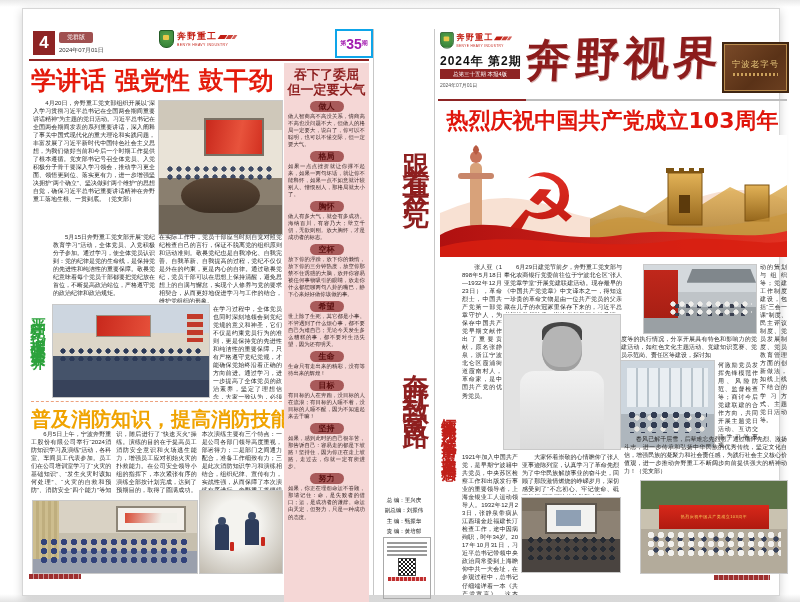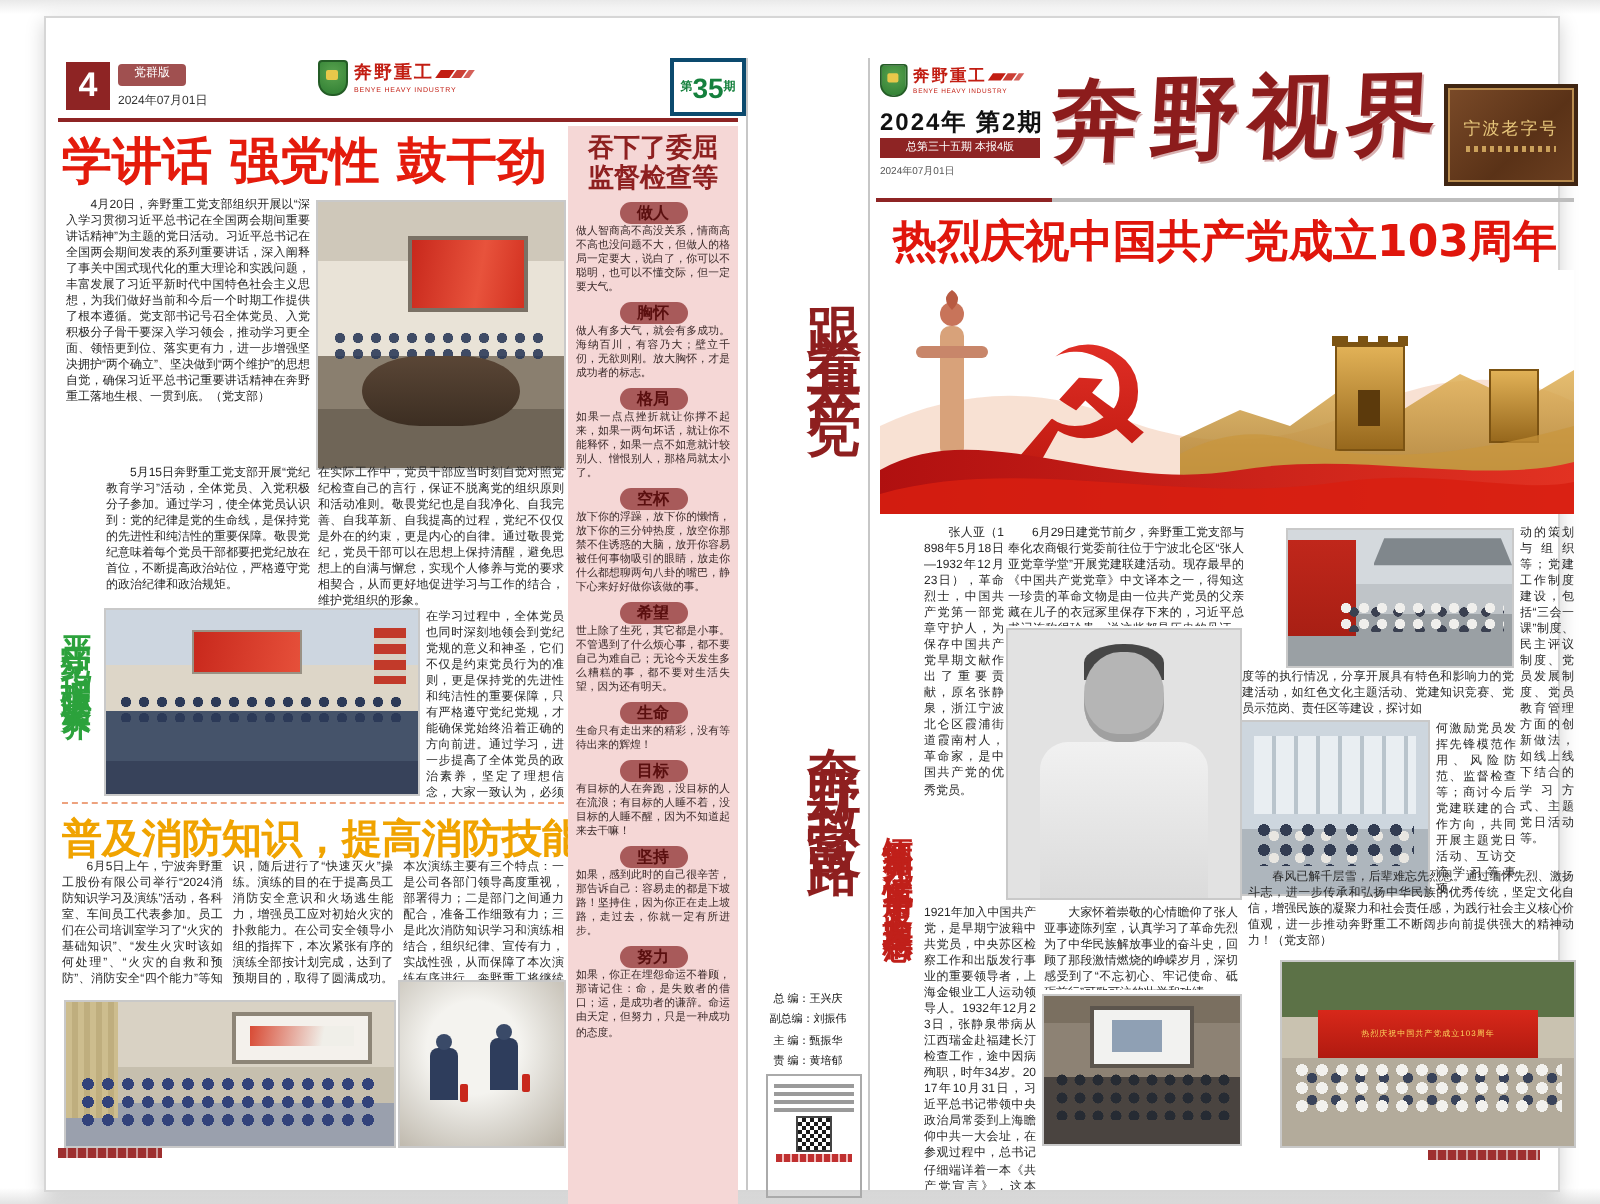--- a/index.html
+++ b/index.html
@@ -21,21 +21,21 @@
     border:1px solid #245c26;border-radius:2px 2px 7px 7px;position:relative;}
   .logo .shield:after{content:"";position:absolute;left:3px;top:4px;width:6px;height:5px;background:#e8c84a;border-radius:1px;}
   .logo .brandwrap{display:flex;flex-direction:column;}
   .logo .brandrow{display:flex;align-items:center;gap:2px;}
   .logo .brand{color:#c21d12;font-weight:bold;font-size:9px;letter-spacing:1px;white-space:nowrap;}
   .logo .wings{display:flex;gap:1px;}
   .logo .wings i{display:block;width:7px;height:4px;background:#c21d12;transform:skewX(-35deg);}
   .logo .wings i:nth-child(2){width:5px;opacity:.85}.logo .wings i:nth-child(3){width:3px;opacity:.7}
   .logo .brand-en{color:#c21d12;font-size:3.5px;letter-spacing:.4px;white-space:nowrap;}
   #lp .logo{left:130px;top:1px;}
-  .issuebox{left:306px;top:0;width:34px;height:25px;border:2px solid #0c4a6e;color:#15803d;
+  .issuebox{left:306px;top:0;width:34px;height:25px;border:2px solid #0ea5e9;color:#a21caf;
     display:flex;align-items:center;justify-content:center;font-weight:bold;}
   .issuebox .small{font-size:6px;}.issuebox .big{font-size:14px;line-height:1;}
   .lp-rule{left:0;top:30px;width:340px;height:2px;background:#8e2424;}
   .h1red{left:2px;top:35px;width:252px;font-size:25px;font-weight:900;color:#e41b0c;
     white-space:nowrap;letter-spacing:0px;font-family:"DejaVu Sans",sans-serif;}
   .a1{left:4px;top:70px;width:122px;height:134px;}
   .ph{outline:1px solid #c9c9c9;}
   .photo1{left:130px;top:72px;width:123px;height:133px;
     background:linear-gradient(#cfc8ba 0 22%,#e9e3d7 22% 58%,#8a7f6f 58% 78%,#6f6557 78% 100%);}
   .photo1 .screen{position:absolute;left:38%;top:14%;width:46%;height:26%;
@@ -220,33 +220,33 @@
       <div class="man" style="left:18%;top:40%"></div>
       <div class="man" style="left:55%;top:34%"></div>
       <div class="ext" style="left:36%;top:62%"></div>
       <div class="ext" style="left:74%;top:56%"></div>
     </div>
     <div class="abs capstrip lcap"></div>
 
     <div class="abs pink">
       <div class="ptitle">
         <span>吞下了委屈</span><br>
-        <span>监督检查等</span>
+        <span>但一定要大气</span>
       </div>
       <div class="psec">
           <span class="plabel">做人</span>
           <div class="ptext">做人智商高不高没关系，情商高不高也没问题不大，但做人的格局一定要大，说白了，你可以不聪明，也可以不懂交际，但一定要大气。</div>
         </div>
       <div class="psec">
+          <span class="plabel">格局</span>
+          <div class="ptext">如果一点点挫折就让你撑不起来，如果一两句坏话，就让你不能释怀，如果一点不如意就计较别人、憎恨别人，那格局就太小了。</div>
+        </div>
+      <div class="psec">
           <span class="plabel">胸怀</span>
           <div class="ptext">做人有多大气，就会有多成功。海纳百川，有容乃大；壁立千仞，无欲则刚。放大胸怀，才是成功者的标志。</div>
-        </div>
-      <div class="psec">
-          <span class="plabel">格局</span>
-          <div class="ptext">如果一点点挫折就让你撑不起来，如果一两句坏话，就让你不能释怀，如果一点不如意就计较别人、憎恨别人，那格局就太小了。</div>
         </div>
       <div class="psec">
           <span class="plabel">空杯</span>
           <div class="ptext">放下你的浮躁，放下你的懒惰，放下你的三分钟热度，放空你那禁不住诱惑的大脑，放开你容易被任何事物吸引的眼睛，放走你什么都想聊两句八卦的嘴巴，静下心来好好做你该做的事。</div>
         </div>
       <div class="psec">
           <span class="plabel">希望</span>
           <div class="ptext">世上除了生死，其它都是小事。不管遇到了什么烦心事，都不要自己为难自己；无论今天发生多么糟糕的事，都不要对生活失望，因为还有明天。</div>
         </div>
       <div class="psec">

